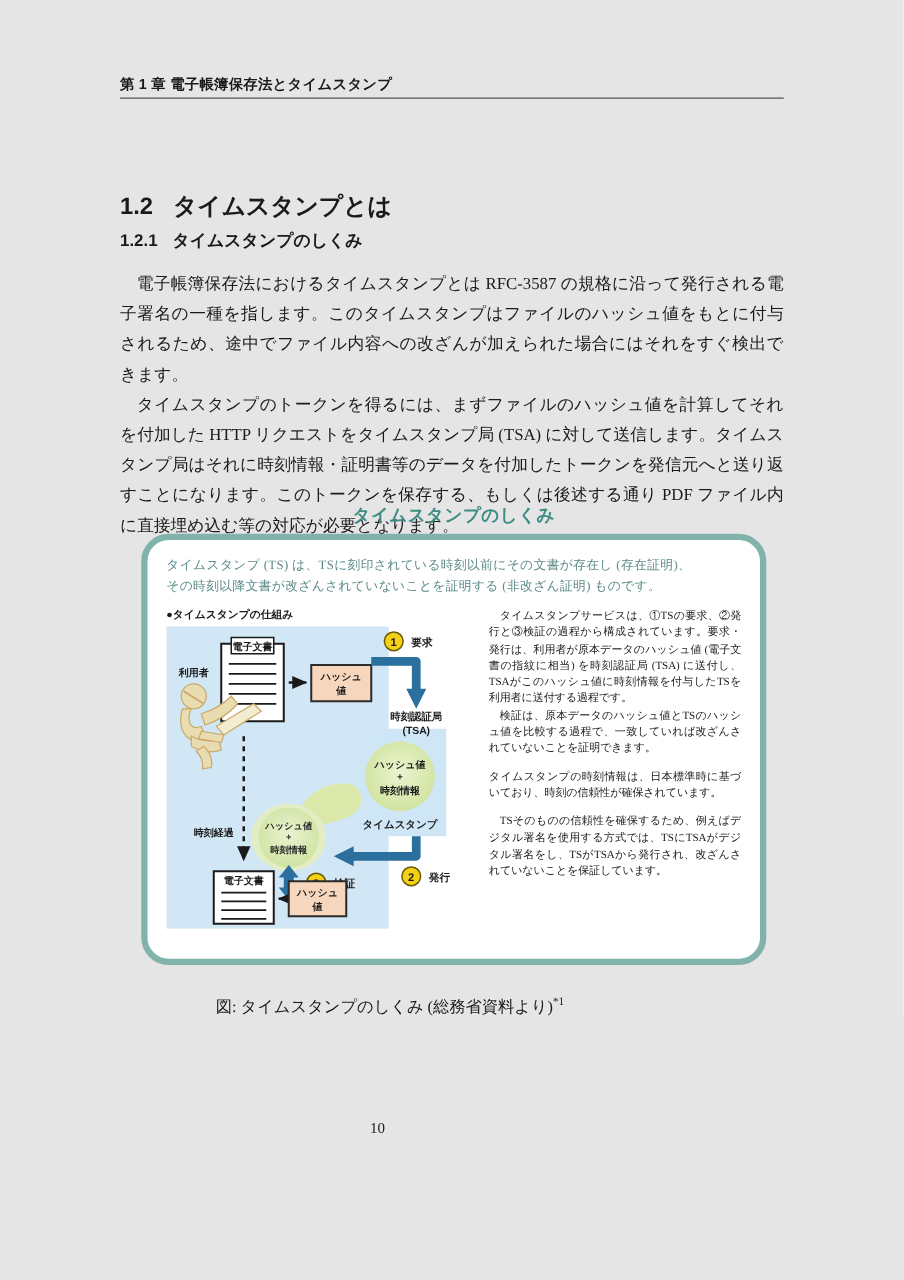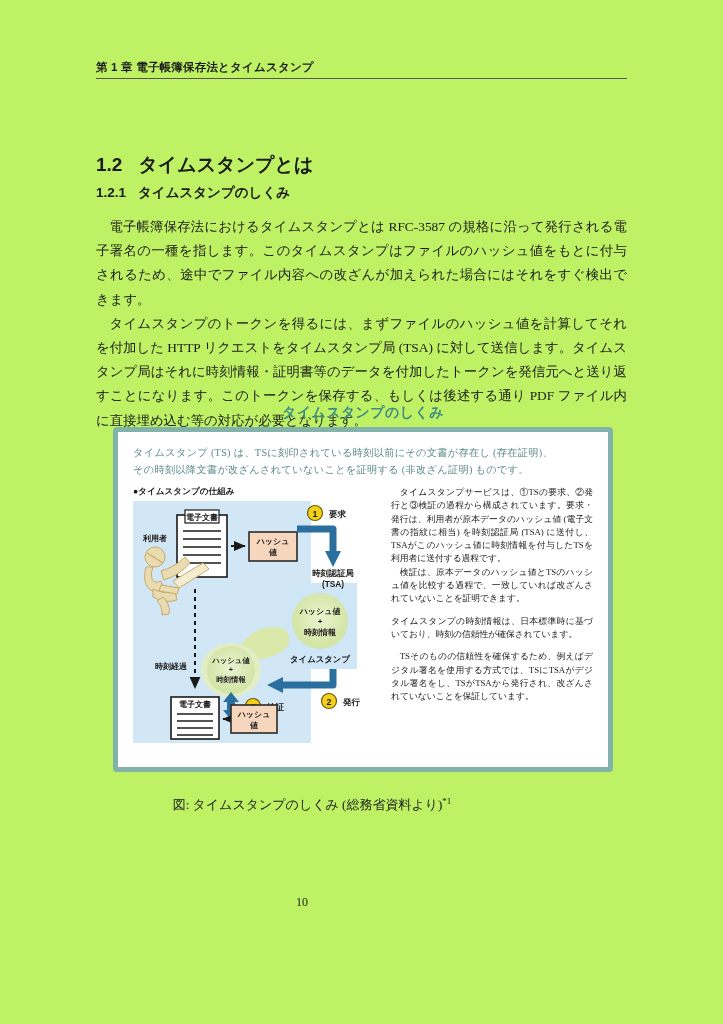--- a/index.html
+++ b/index.html
@@ -12,21 +12,21 @@
     height: 1024px;
     position: relative;
     font-family: "Liberation Serif", "DejaVu Serif", serif;
     color: #1a1a1a;
     overflow: hidden;
   }
 
   .page {
     position: absolute;
     inset: 0;
-    background: #bef264;
+    background: #e5e5e5;
     padding-left: 44px;
   }
 
   
   .running-header {
     position: absolute;
     left: 96px;
     top: 60px;
     width: 531px;
   }
@@ -98,21 +98,21 @@
     text-align: center;
     font-family: "Liberation Sans", "DejaVu Sans", sans-serif;
     font-weight: bold;
     font-size: 14px;
     color: #3f8c84;
     letter-spacing: .4px;
     margin-bottom: 5px;
   }
   .fig-box {
     border: 5px solid #81b3aa;
-    border-radius: 4px;
+    border-radius: 22px;
     background: #ffffff;
     padding: 13px 15px 14px 15px;
     box-sizing: border-box;
     height: 345px;
     position: relative;
   }
   .fig-lead {
     font-size: 10.2px;
     line-height: 16.5px;
     color: #5b8a88;

